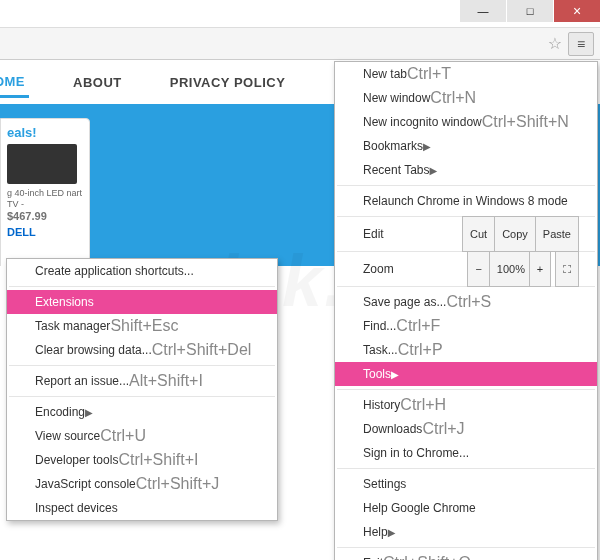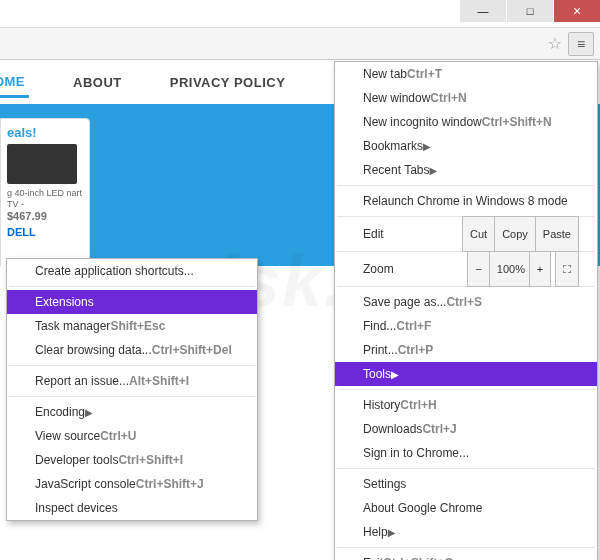--- a/index.html
+++ b/index.html
@@ -24,25 +24,25 @@
 .promo { position: absolute; left: 0; top: 12px; width: 90px; height: 179px; background: #fff; border: 1px solid #ddd; border-radius: 0 4px 4px 0; padding: 6px; font-size: 10px; }
 .promo-title { color: #2a9fe0; font-weight: bold; font-size: 13px; }
 .promo-img { width: 70px; height: 40px; background: #333; margin: 4px 0; border-radius: 2px; }
 .promo-price { color: #737373; font-weight: bold; font-size: 11px; }
 .hero-text { position: absolute; right: 40px; top: 40px; color: #fff; font-size: 34px; font-weight: 800; line-height: 1.1; text-align: left; }
 
 .watermark { position: absolute; top: 180px; left: 50%; transform: translate(-50%, 0); font-size: 72px; color: rgba(0,0,0,0.04); font-style: italic; font-weight: bold; pointer-events: none; letter-spacing: 2px; }
 
 .menu { position: absolute; background: #fff; border: 1px solid #b6b6b6; box-shadow: 2px 3px 6px rgba(0,0,0,0.25); font-size: 12px; color: #333; }
 .main-menu { top: 61px; right: 2px; width: 264px; }
-.sub-menu { top: 258px; left: 6px; width: 252px; }
+.sub-menu { top: 258px; left: 6px; width: 272px; }
 
 .mi { display: flex; align-items: center; justify-content: flex-start; padding: 4px 18px 4px 28px; height: 24px; cursor: default; }
-.mi .sc { color: #888; font-size: 12px; font-weight: bold; }
-.mi.hl { background: #6d28d9; color: #fff; }
+.mi .sc { color: #888; font-size: 16px; }
+.mi.hl { background: #ec4899; color: #fff; }
 .mi .arrow { color: #666; font-size: 10px; }
 .mi.hl .arrow { color: #fff; }
 .sep { height: 1px; background: #e5e5e5; margin: 3px 2px; }
 
 .row { display: flex; align-items: center; padding: 4px 18px 4px 28px; height: 28px; }
 .row .lbl { flex: 1; }
 .btns { display: flex; gap: 0; }
 .bt { border: 1px solid #bbb; background: #f4f4f4; font-size: 11px; padding: 17px 7px; height: 20px; display: flex; align-items: center; }
 .bt + .bt { border-left: none; }
 .zoompct { width: 40px; text-align: center; }
@@ -132,21 +132,21 @@
   <div class="sep"></div>
   <div class="mi">
       <span>Save page as...</span>
       <span class="sc">Ctrl+S</span>
     </div>
   <div class="mi">
       <span>Find...</span>
       <span class="sc">Ctrl+F</span>
     </div>
   <div class="mi">
-      <span>Print...</span>
+      <span>Task...</span>
       <span class="sc">Ctrl+P</span>
     </div>
   <div class="mi hl">
       <span>Tools</span>
       <span class="arrow">▶</span>
     </div>
   <div class="sep"></div>
   <div class="mi">
       <span>History</span>
       <span class="sc">Ctrl+H</span>
@@ -156,21 +156,21 @@
       <span class="sc">Ctrl+J</span>
     </div>
   <div class="mi">
       <span>Sign in to Chrome...</span>
     </div>
   <div class="sep"></div>
   <div class="mi">
       <span>Settings</span>
     </div>
   <div class="mi">
-      <span>About Google Chrome</span>
+      <span>Help Google Chrome</span>
     </div>
   <div class="mi">
       <span>Help</span>
       <span class="arrow">▶</span>
     </div>
   <div class="sep"></div>
   <div class="mi">
       <span>Exit</span>
       <span class="sc">Ctrl+Shift+Q</span>
     </div>

